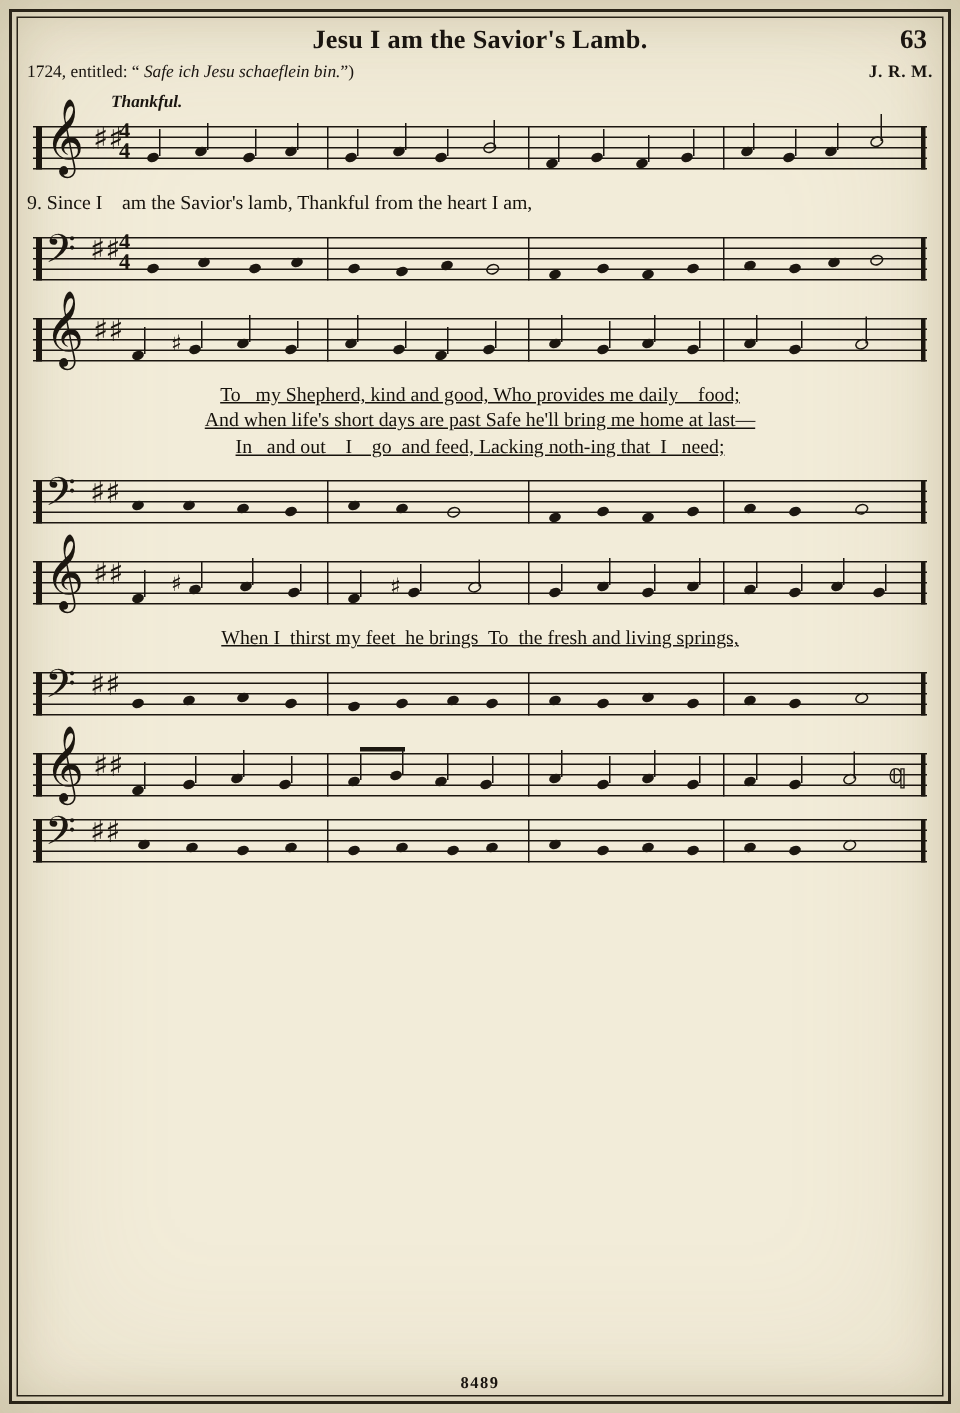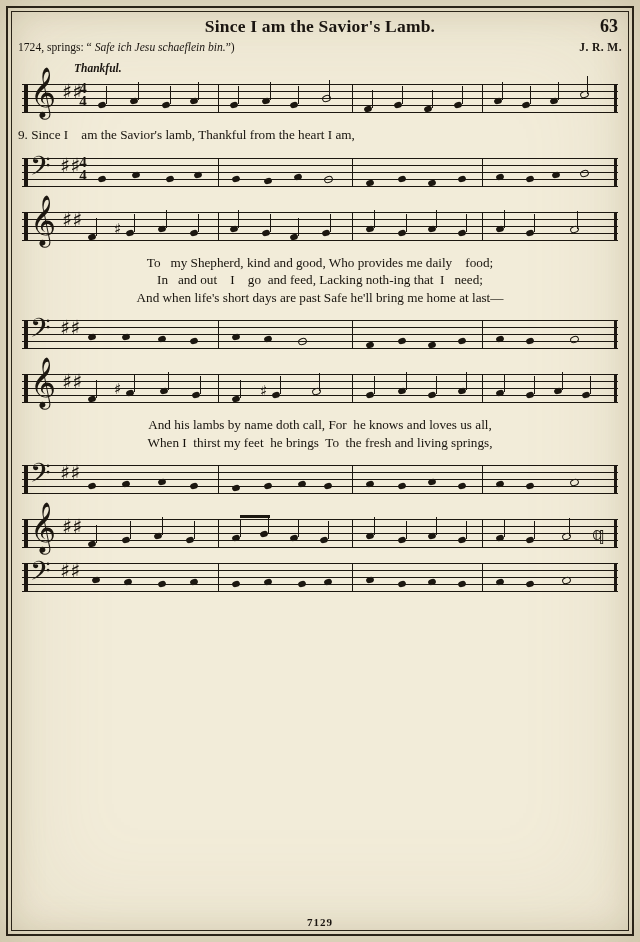--- a/index.html
+++ b/index.html
@@ -189,21 +189,21 @@
   }
 
   
   .lyrics {
     margin: 6px 0 6px 0;
     font-size: 13.2px;
     line-height: 1.33;
     color: #16120c;
   }
   .lyrics div { white-space: pre; }
-  .lyrics.center div { text-align: center; }
+  .lyrics.center div { text-align: center; text-decoration: underline; }
 
   .footer {
     position: absolute;
     left: 0; right: 0;
     bottom: -4px;
     text-align: center;
     font-size: 11px;
     font-weight: bold;
     color: #1a1510;
     letter-spacing: 1px;
@@ -212,25 +212,25 @@
 </head>
 <body>
 
 <div class="page">
   <div class="border-outer"></div>
   <div class="border-inner"></div>
 
   <div class="content">
 
     <div class="pagenum">63</div>
-    <div class="title">Since I am the Savior's Lamb.</div>
+    <div class="title">Jesu I am the Savior's Lamb.</div>
 
     <div class="attrib">
       <span class="composer">J. R. M.</span>
-      <span class="l2"><span>1724, springs: “ </span><i>Safe ich Jesu schaeflein bin.</i><span>”)</span></span>
+      <span class="l2"><span>1724, entitled: “ </span><i>Safe ich Jesu schaeflein bin.</i><span>”)</span></span>
     </div>
 
     <div class="tempo">Thankful.</div>
 
     <div class="system">
       <div class="staff">
         <div class="lines">
             <i></i>
             <i></i>
             <i></i>
@@ -368,22 +368,22 @@
           <div class="stem" style="left:482px;top:6px;"></div>
         <div class="note" style="left:504px;top:26px;"></div>
           <div class="stem" style="left:512px;top:10px;"></div>
         <div class="note open" style="left:548px;top:22px;"></div>
           <div class="stem" style="left:555px;top:7px;"></div>
         <div class="barline thick" style="left:592px;"></div>
       </div>
 
       <div class="lyrics center">
         <div>To   my Shepherd, kind and good, Who provides me daily    food;</div>
+        <div>And when life's short days are past Safe he'll bring me home at last—</div>
         <div>In   and out    I    go  and feed, Lacking noth-ing that  I   need;</div>
-        <div>And when life's short days are past Safe he'll bring me home at last—</div>
       </div>
 
       <div class="staff bass">
         <div class="lines">
             <i></i>
             <i></i>
             <i></i>
             <i></i>
             <i></i>
           </div>
@@ -455,21 +455,20 @@
         <div class="note" style="left:504px;top:26px;"></div>
           <div class="stem" style="left:512px;top:10px;"></div>
         <div class="note" style="left:532px;top:22px;"></div>
           <div class="stem" style="left:540px;top:6px;"></div>
         <div class="note" style="left:560px;top:26px;"></div>
           <div class="stem" style="left:568px;top:10px;"></div>
         <div class="barline thick" style="left:592px;"></div>
       </div>
 
       <div class="lyrics center">
-        <div>And his lambs by name doth call, For  he knows and loves us all,</div>
         <div>When I  thirst my feet  he brings  To  the fresh and living springs,</div>
       </div>
 
       <div class="staff bass">
         <div class="lines">
             <i></i>
             <i></i>
             <i></i>
             <i></i>
             <i></i>
@@ -576,15 +575,15 @@
         <div class="note" style="left:406px;top:24px;"></div>
         <div class="note" style="left:436px;top:26px;"></div>
         <div class="barline" style="left:460px;"></div>
         <div class="note" style="left:474px;top:24px;"></div>
         <div class="note" style="left:504px;top:26px;"></div>
         <div class="note open" style="left:540px;top:22px;"></div>
         <div class="barline thick" style="left:592px;"></div>
       </div>
     </div>
 
-    <div class="footer">7129</div>
+    <div class="footer">8489</div>
   </div>
 </div>
 
 </body></html>

